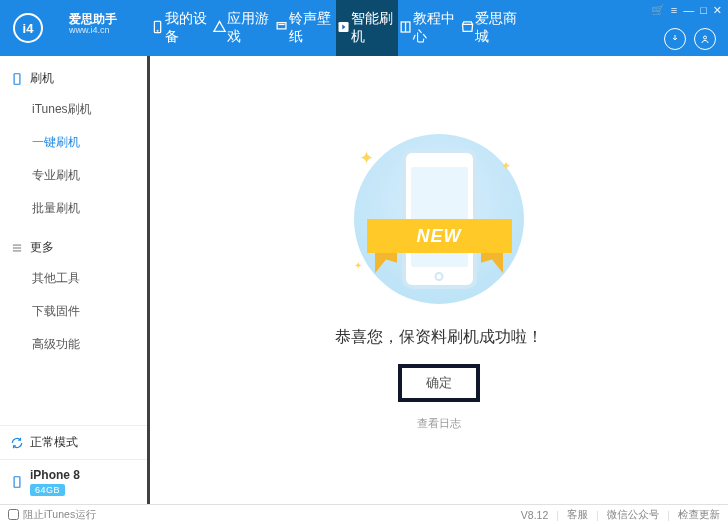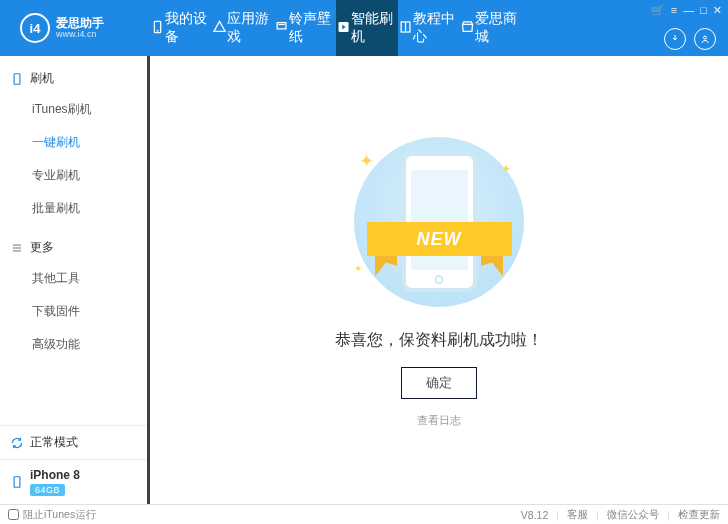--- a/index.html
+++ b/index.html
@@ -1,20 +1,20 @@
 <!DOCTYPE html>
 <html><head>
   <meta charset="utf-8">
   <style>
     * { margin: 0; padding: 0; box-sizing: border-box; font-family: "Microsoft YaHei", sans-serif; }
     body { width: 728px; height: 524px; background: #fff; overflow: hidden; }
     
     
     .header { background: #1e88e5; height: 56px; display: flex; align-items: center; position: relative; }
-    .logo-area { display: flex; align-items: center; padding: 0 20px; width: 150px; }
+    .logo-area { display: flex; align-items: flex-start; padding: 0 13px; width: 150px; gap: 20px; }
     .logo-circle { width: 30px; height: 30px; border: 2px solid #fff; border-radius: 50%; display: flex; align-items: center; justify-content: center; color: #fff; font-weight: bold; font-size: 13px; }
     .logo-text { color: #fff; margin-left: 6px; }
     .logo-title { font-size: 12px; font-weight: bold; line-height: 1; }
     .logo-url { font-size: 9px; opacity: 0.8; line-height: 1.2; }
     .nav { display: flex; height: 100%; flex: 1; }
     .nav-item { width: 62px; display: flex; align-items: center; justify-content: center; color: #fff; font-size: 14px; cursor: pointer; }
     .nav-item.active { background: #0c4a6e; }
     .nav-item svg { width: 18px; height: 18px; margin-bottom: 2px; }
     .window-controls { position: absolute; right: 6px; top: 4px; display: flex; gap: 6px; color: #fff; font-size: 11px; }
     .window-controls span { cursor: pointer; opacity: 0.9; }
@@ -51,21 +51,21 @@
     .star { position: absolute; color: #ffd75e; }
     .phone { position: relative; width: 75px; height: 140px; background: #fff; border: 4px solid #d0e8f5; border-radius: 10px; }
     .phone-screen { position: absolute; top: 14px; left: 5px; right: 5px; bottom: 18px; background: #eaf6fd; border-radius: 2px; }
     .phone-btn { position: absolute; bottom: 4px; left: 50%; transform: translateX(-50%); width: 9px; height: 9px; border: 2px solid #d0e8f5; border-radius: 50%; }
     .ribbon { position: absolute; top: 90px; z-index: 3; }
     .ribbon-tail { position: absolute; width: 22px; height: 34px; background: #f3b62f; }
     .ribbon-tail.left { left: 46px; top: 105px; transform: skewY(-25deg); clip-path: polygon(0 0, 100% 0, 100% 100%, 50% 75%, 0 100%); }
     .ribbon-tail.right { right: 46px; top: 105px; transform: skewY(25deg); clip-path: polygon(0 0, 100% 0, 100% 100%, 50% 75%, 0 100%); }
     .ribbon-body { position: relative; width: 145px; height: 34px; background: #ffca28; display: flex; align-items: center; justify-content: center; color: #fff; font-weight: bold; font-size: 18px; font-style: italic; letter-spacing: 1px; }
     .success-msg { margin-top: 18px; font-size: 16px; color: #333; }
-    .ok-btn { margin-top: 16px; padding: 6px 24px; background: #fff; border: 1px solid #0f172a; font-size: 13px; color: #555; cursor: pointer; }
+    .ok-btn { margin-top: 16px; padding: 6px 24px; background: #fff; border: 4px solid #0f172a; font-size: 13px; color: #555; cursor: pointer; }
     .log-link { margin-top: 14px; font-size: 11px; color: #999; cursor: pointer; }
     
     
     .footer { height: 20px; border-top: 1px solid #e0e0e0; display: flex; align-items: center; font-size: 10.5px; color: #888; padding: 0 8px; }
     .footer .left { display: flex; align-items: center; gap: 4px; }
     .footer .right { margin-left: auto; display: flex; gap: 8px; align-items: center; }
     .footer .sep { color: #ddd; }
     .footer a { color: #888; cursor: pointer; }
   </style>
 </head>

